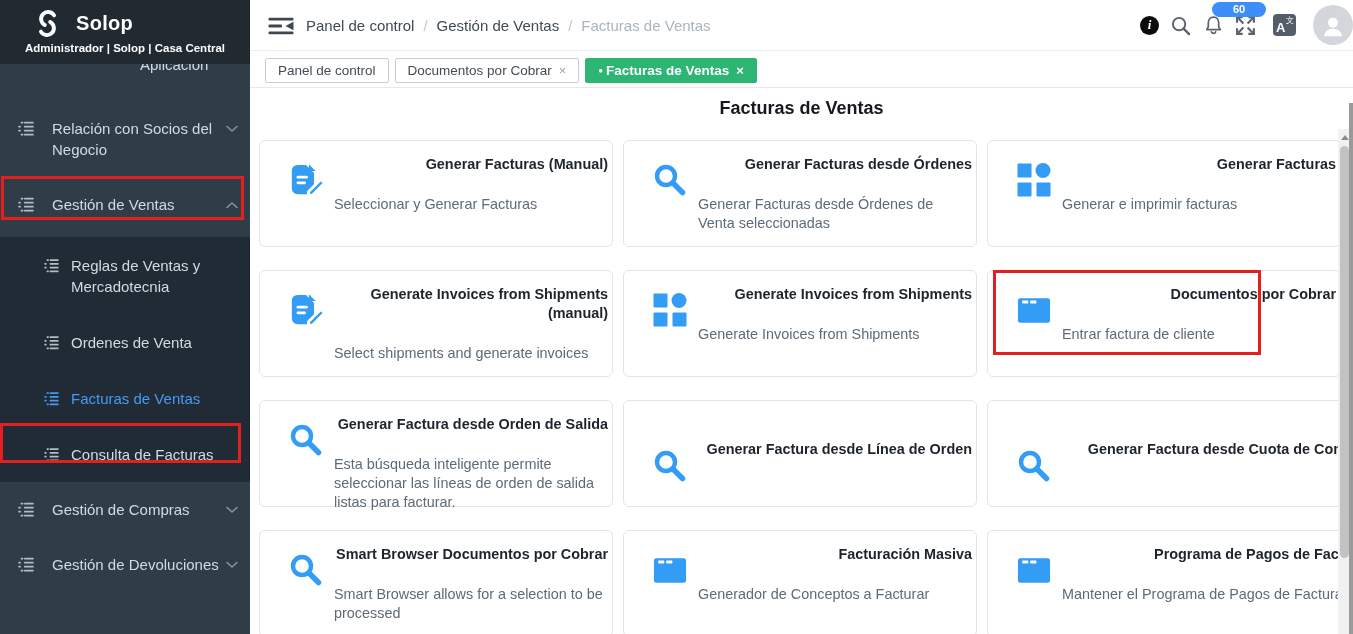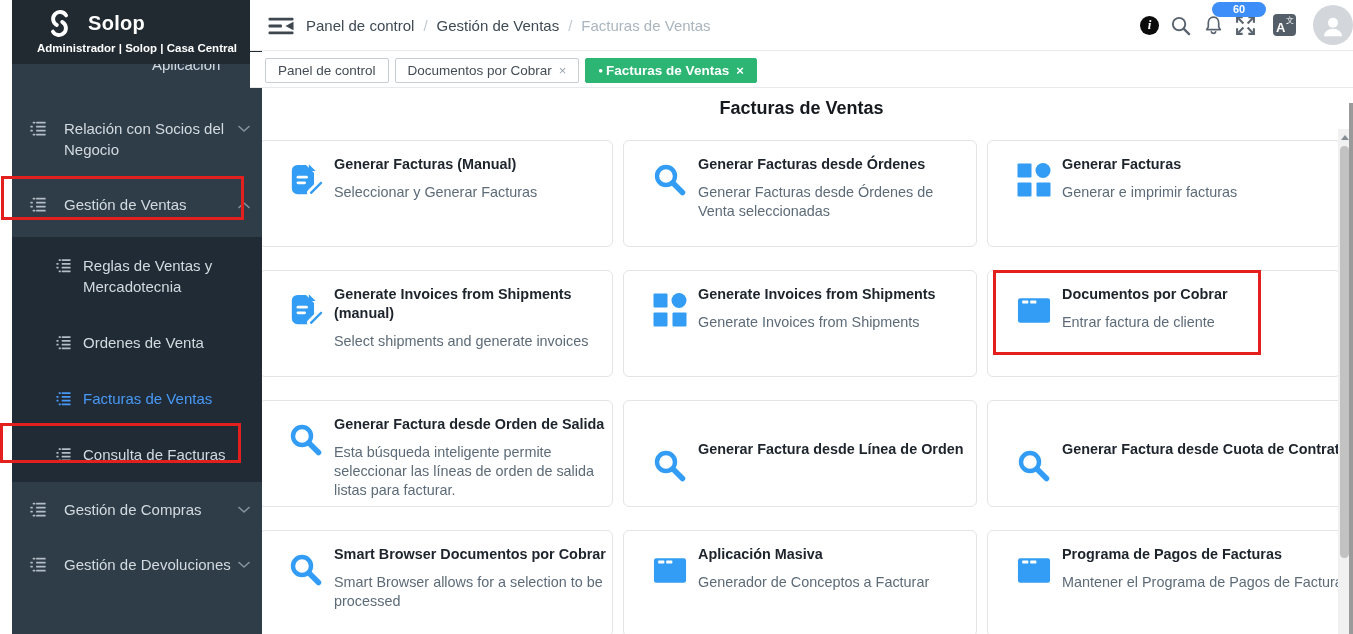--- a/index.html
+++ b/index.html
@@ -1,20 +1,20 @@
 <!DOCTYPE html>
 <html><head>
 <meta charset="utf-8">
 <style>
   * { margin:0; padding:0; box-sizing:border-box; }
   html,body { width:1353px; height:634px; overflow:hidden; }
   body { position:relative; font-family:"Liberation Sans", sans-serif; background:#fff; }
 
   
-  .sidebar { position:absolute; left:12px; top:0; width:250px; height:634px; background:#2e3d48; z-index:10; }
+  .sidebar { position:absolute; left:0; top:0; width:250px; height:634px; background:#2e3d48; z-index:10; }
   .sb-header { position:absolute; top:0; left:0; right:0; height:64px; background:#212a30; z-index:5; }
   .logo-row { display:flex; align-items:center; padding:8px 0 0 32px; gap:13px; cursor:pointer; }
   .logo-row svg { width:31px; height:31px; }
   .logo-text { color:#fff; font-size:20px; font-weight:bold; letter-spacing:.3px; }
   .sb-subtitle { color:#fff; font-size:11.5px; font-weight:bold; text-align:center; margin-top:3px; white-space:nowrap; }
   .menu { position:absolute; top:64px; bottom:0; left:0; right:0; overflow:hidden; }
   .mi { display:flex; align-items:flex-start; padding:17px 12px 17px 18px; color:#d3dae0; font-size:15px; line-height:21px; cursor:pointer; }
   .mi .nav-ic { width:16px; height:15px; margin-right:18px; margin-top:3px; flex:none; color:#b3bdc5; fill:currentColor; }
   .mi .lbl { flex:1; }
   .mi .chev { width:12px; height:8px; margin-top:7px; margin-left:4px; flex:none; color:#85939d; stroke:currentColor; }
@@ -59,22 +59,22 @@
   
   .content { position:absolute; left:250px; top:88px; width:1103px; height:546px; background:#fff; overflow:hidden; }
   .page-title { margin-top:10px; text-align:center; font-size:18px; color:#15191e; font-weight:bold; }
   .cards { padding:21px 0 0 9px; }
   .crow { display:flex; gap:10px; margin-bottom:23px; }
   .card { width:354px; height:107px; flex:none; border:1px solid #e2e4e6; border-radius:6px; background:#fff; display:flex; padding:8px 4px 8px 0; cursor:pointer; }
   .card.wide { width:392px; }
   .card-icon { width:74px; flex:none; padding-left:29px; }
   .card-icon svg { width:34px; height:34px; color:#339cf4; fill:currentColor; margin-top:14px; }
   .card-text { flex:1; padding-top:6px; }
-  .card-title { font-weight:bold; font-size:14.4px; color:#1d242c; line-height:19px; }
-  .card-desc { font-size:14.4px; color:#5d6b78; line-height:19px; margin-top:9px; }
+  .card-title { font-weight:bold; font-size:14.4px; color:#1d242c; line-height:19px;text-align:right; }
+  .card-desc { font-size:14.4px; color:#5d6b78; line-height:19px; margin-top:21px; }
   .card.nodesc .card-icon svg { margin-top:40px; }
   .card.nodesc .card-text { padding-top:31px; }
 
   
   .scroll-track { position:absolute; left:1338px; top:129px; width:13px; height:505px; background:#f1f1f1; z-index:40; cursor:pointer; }
   .scroll-arrow { width:0; height:0; border-left:4px solid transparent; border-right:4px solid transparent; border-bottom:5px solid #858d95; margin:6px auto 0; }
   .scroll-thumb { position:absolute; top:17px; left:2px; width:9px; height:412px; background:#c2c2c2; border-radius:5px; cursor:pointer; }
   .scroll-outer { position:absolute; left:1349px; top:103px; width:4px; height:531px; background:#9a9a9a; z-index:41; cursor:pointer; }
 
   
@@ -393,21 +393,21 @@
         <div class="card-text">
           <div class="card-title">Smart Browser Documentos por Cobrar</div>
           <div class="card-desc">Smart Browser allows for a selection to be processed</div>
         </div>
       </div>
       <div class="card">
         <div class="card-icon"><svg>
               <use href="#sym-folder"></use>
             </svg></div>
         <div class="card-text">
-          <div class="card-title">Aplicación Masiva</div>
+          <div class="card-title">Facturación Masiva</div>
           <div class="card-desc">Generador de Conceptos a Facturar</div>
         </div>
       </div>
       <div class="card wide">
         <div class="card-icon"><svg>
               <use href="#sym-folder"></use>
             </svg></div>
         <div class="card-text">
           <div class="card-title">Programa de Pagos de Facturas</div>
           <div class="card-desc">Mantener el Programa de Pagos de Facturas</div>

